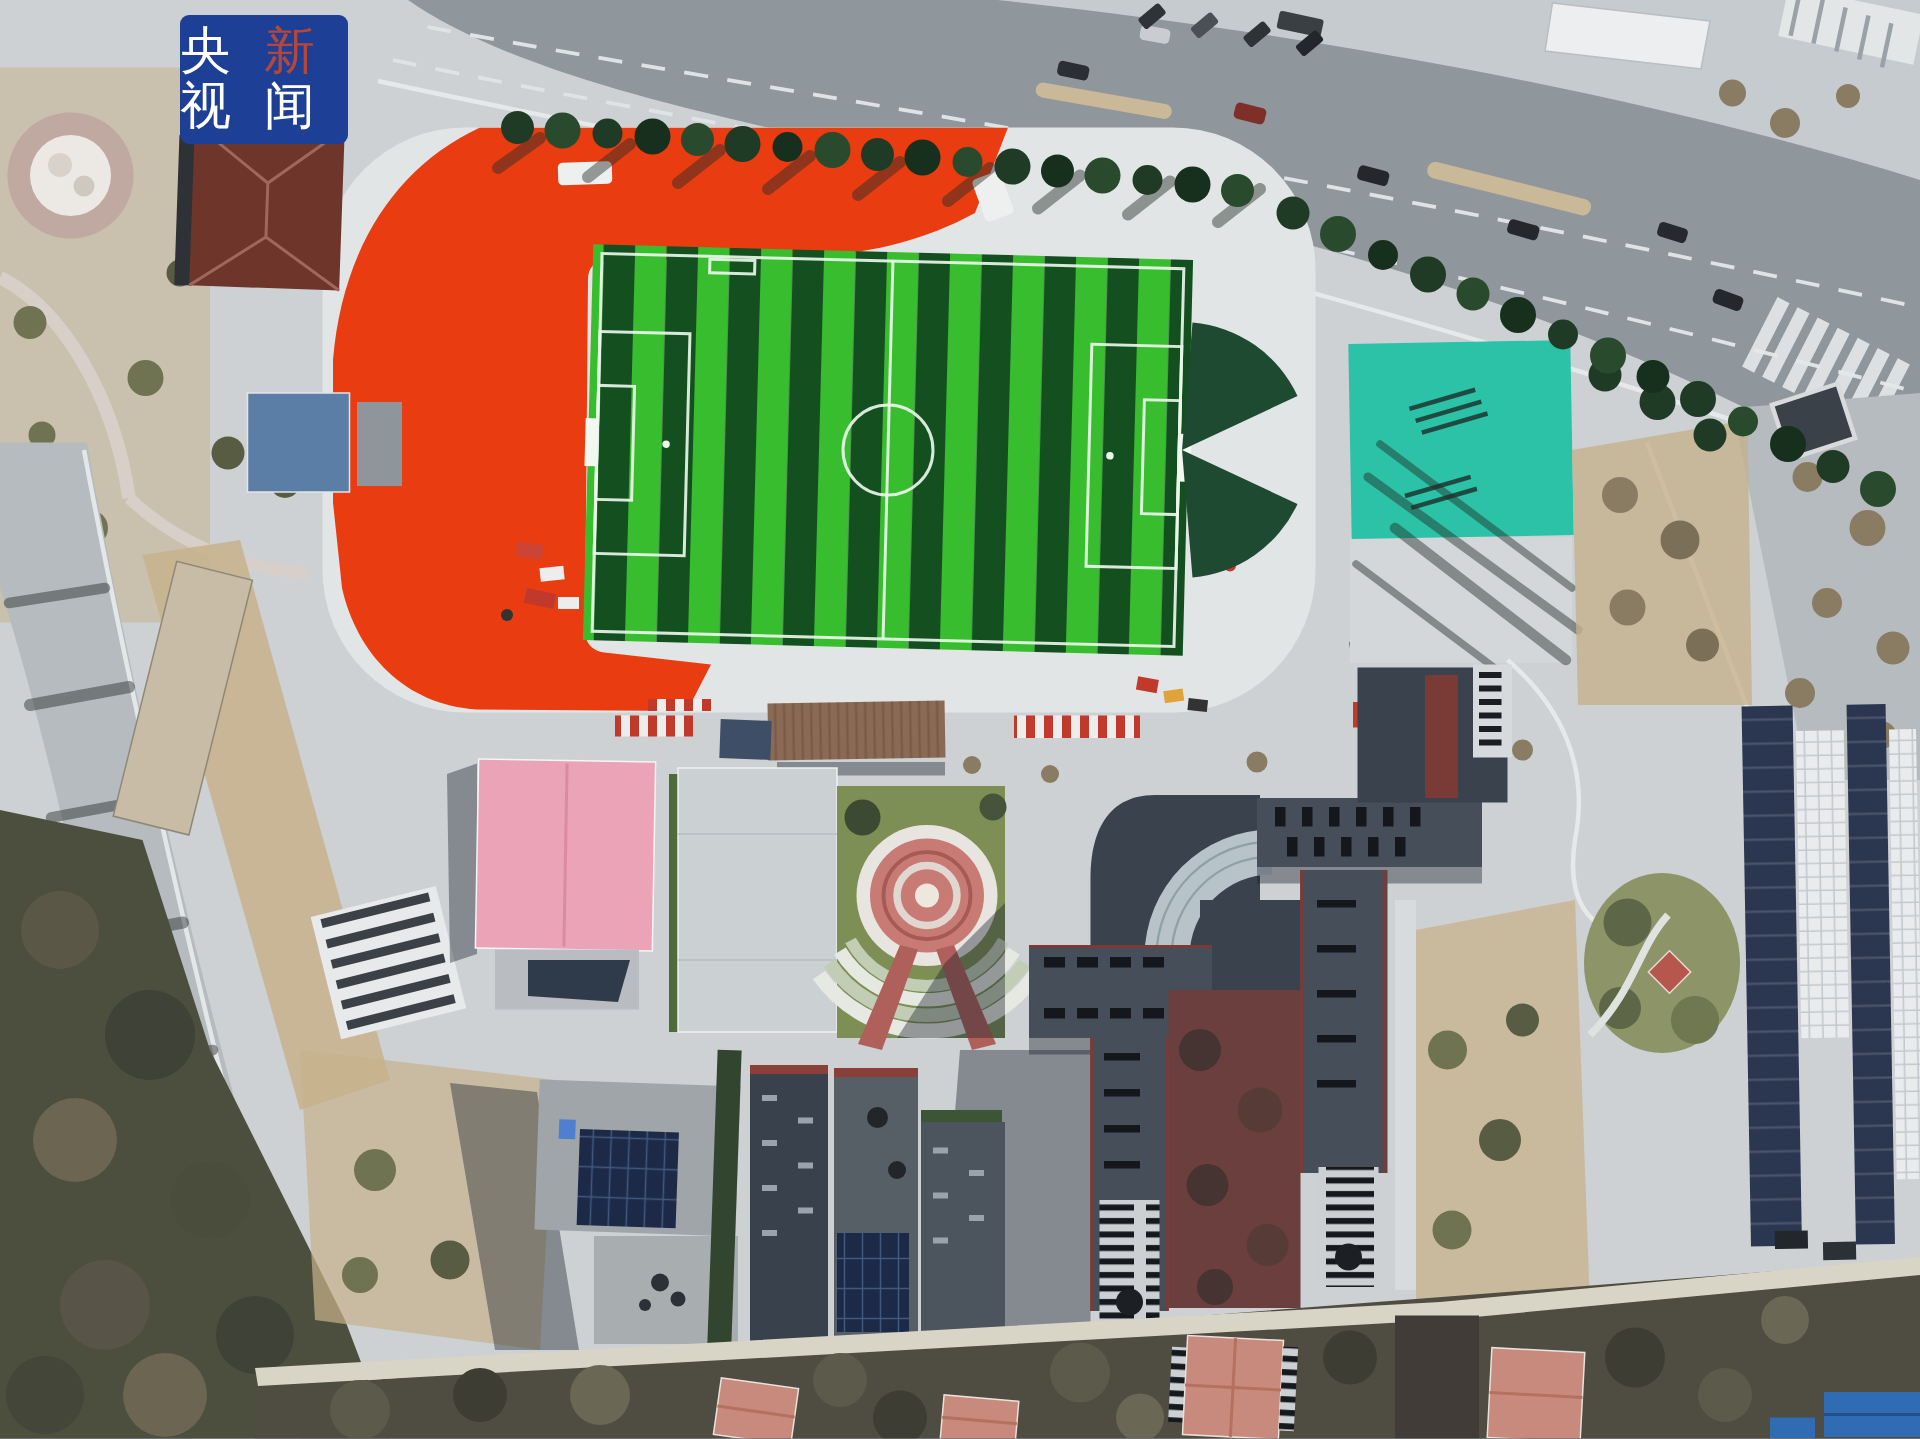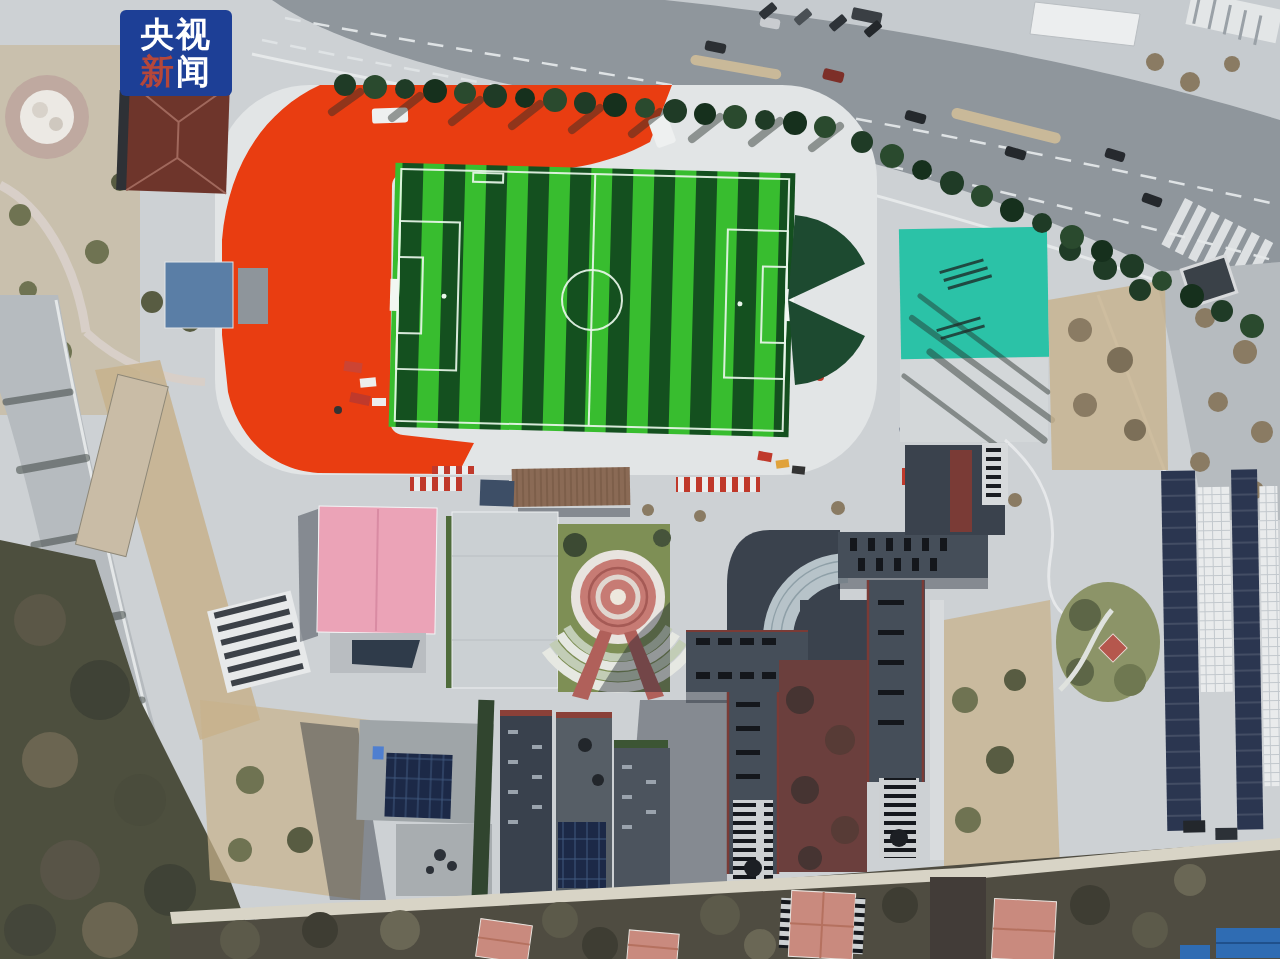--- a/index.html
+++ b/index.html
@@ -3,22 +3,22 @@
 <meta charset="utf-8">
 <style>
   html,body{margin:0;padding:0;background:#222;}
   .scene{position:relative;width:1280px;height:959px;overflow:hidden;
          font-family:"DejaVu Sans","Liberation Sans",sans-serif;background:var(--ground,#cdd1d4);}
   .scene svg{position:absolute;left:0;top:0;display:block;}
   .streak{stroke:rgba(35,45,40,.45);stroke-linecap:round;}
   .shadow{fill:rgba(25,32,45,.40);}
   .fline{stroke:#e9f6ea;stroke-width:2;fill:none;opacity:.92;}
   .watermark{position:absolute;left:120px;top:10px;width:112px;height:86px;
-    border-radius:6px;display:flex;flex-direction:column;justify-content:center;align-items:center;
-    background:var(--wm_blue,#1d3f96);line-height:1.1;font-weight:bold;font-size:34px;
+    border-radius:6px;display:flex;flex-direction:row;justify-content:center;align-items:center;
+    background:var(--wm_blue,#1d3f96);line-height:1.1;font-weight:normal;font-size:34px;
     color:var(--wm_text,#fff);letter-spacing:2px;}
   .watermark .l2 .accent{color:var(--wm_accent,#b5473a);}
 </style>
 </head>
 <body>
 
 <div class="scene">
 <svg width="1280" height="959" viewBox="0 0 1280 959">
   <defs>
     <pattern id="pitch" width="42" height="42" patternUnits="userSpaceOnUse">

